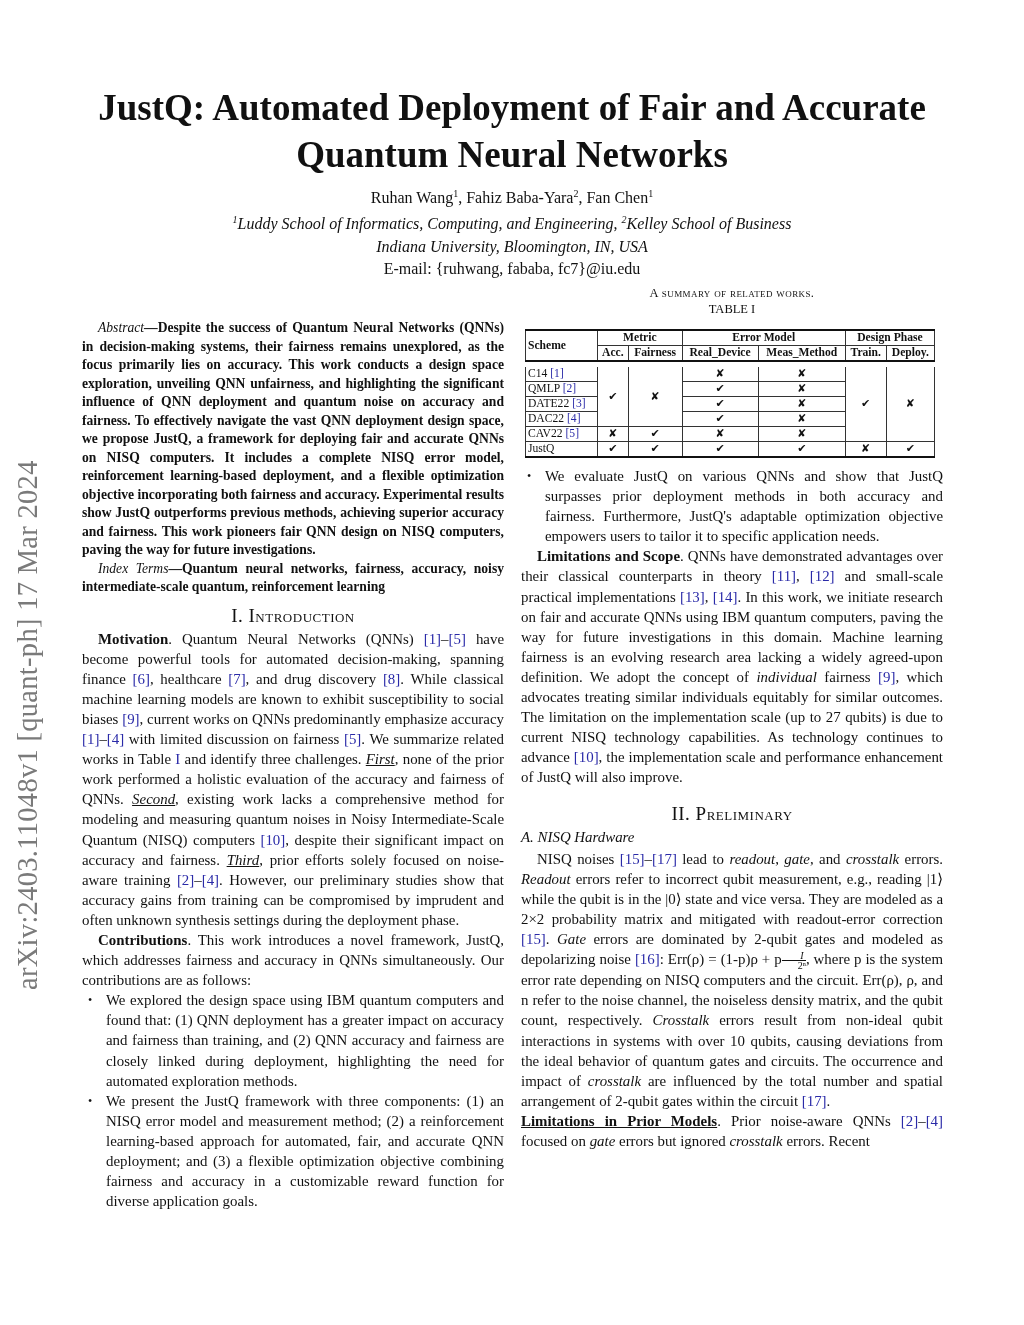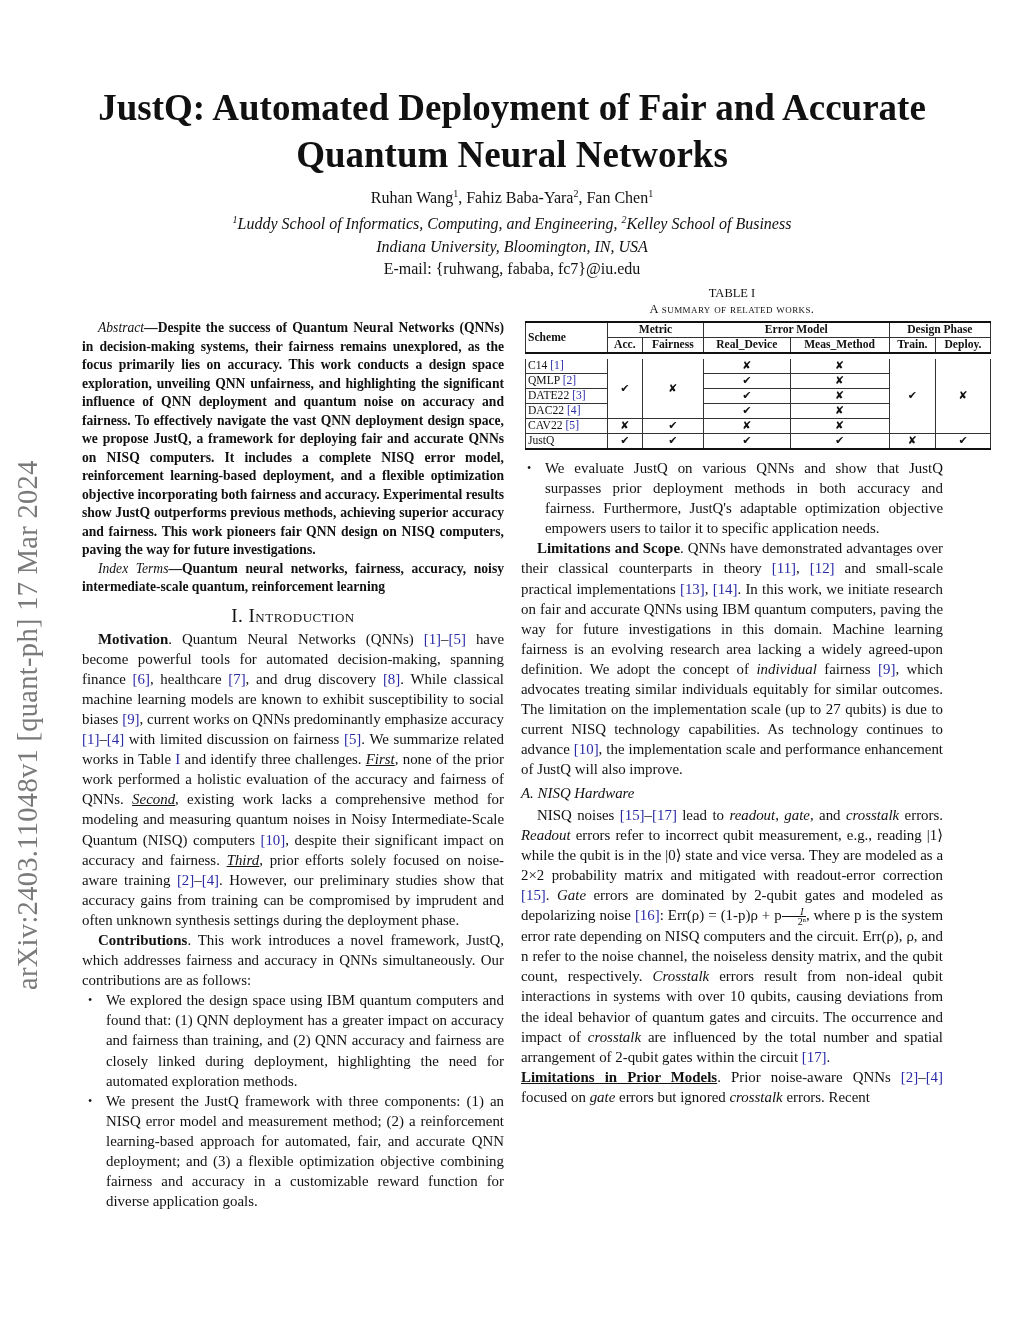--- a/index.html
+++ b/index.html
@@ -34,21 +34,21 @@
   .sc { font-variant: small-caps; }
   .subsec { font-style: italic; margin: 3px 0 2px 0; }
   ul.bullets { margin: 0; padding-left: 24px; list-style: none; }
   ul.bullets li { position: relative; }
   ul.bullets li::before { content: "\2022"; position: absolute; left: -18px; font-size: 12px; }
   .u { text-decoration: underline; }
   
   .tbl-cap { text-align: center; font-size: 12.5px; line-height: 16px; }
   .tbl-cap .sc { letter-spacing: 0.4px; }
   table.rel {
-    border-collapse: collapse; width: 466px; margin: 4px 0 8px 4px; font-size: 11.6px; line-height: 14px;
+    border-collapse: collapse; width: 410px; margin: 12px 0 8px 4px; font-size: 11.6px; line-height: 14px;
     border-top: 2px solid #111; border-bottom: 2px solid #111;
   }
   table.rel th, table.rel td { border-left: 1px solid #333; border-right: 1px solid #333; padding: 0 2px; text-align: center; }
   table.rel th { font-weight: bold; }
   table.rel td.scheme { text-align: left; }
   table.rel thead tr:last-child th { border-bottom: 1px solid #333; }
   table.rel tr.sep td { height: 5px; padding: 0; border-top: 2px solid #111; }
   table.rel tr.sep td { border-left: none; border-right: none; }
   table.rel td.rb { border-bottom: 1px solid #333; }
   table.rel .hdr2 th { border-top: 1px solid #333; }
@@ -87,22 +87,22 @@
   <p class="indent"><b>Motivation</b><span>. Quantum Neural Networks (QNNs) </span><a class="cite">[1]</a><span>–</span><a class="cite">[5]</a><span> have become powerful tools for automated decision-making, spanning finance </span><a class="cite">[6]</a><span>, healthcare </span><a class="cite">[7]</a><span>, and drug discovery </span><a class="cite">[8]</a><span>. While classical machine learning models are known to exhibit susceptibility to social biases </span><a class="cite">[9]</a><span>, current works on QNNs predominantly emphasize accuracy </span><a class="cite">[1]</a><span>–</span><a class="cite">[4]</a><span> with limited discussion on fairness </span><a class="cite">[5]</a><span>. We summarize related works in Table </span><a class="cite">I</a><span> and identify three challenges. </span><i class="u">First</i><span>, none of the prior work performed a holistic evaluation of the accuracy and fairness of QNNs. </span><i class="u">Second</i><span>, existing work lacks a comprehensive method for modeling and measuring quantum noises in Noisy Intermediate-Scale Quantum (NISQ) computers </span><a class="cite">[10]</a><span>, despite their significant impact on accuracy and fairness. </span><i class="u">Third</i><span>, prior efforts solely focused on noise-aware training </span><a class="cite">[2]</a><span>–</span><a class="cite">[4]</a><span>. However, our preliminary studies show that accuracy gains from training can be compromised by imprudent and often unknown synthesis settings during the deployment phase.</span></p>
 
   <p class="indent"><b>Contributions</b><span>. This work introduces a novel framework, JustQ, which addresses fairness and accuracy in QNNs simultaneously. Our contributions are as follows:</span></p>
   <ul class="bullets">
     <li>We explored the design space using IBM quantum computers and found that: (1) QNN deployment has a greater impact on accuracy and fairness than training, and (2) QNN accuracy and fairness are closely linked during deployment, highlighting the need for automated exploration methods.</li>
     <li>We present the JustQ framework with three components: (1) an NISQ error model and measurement method; (2) a reinforcement learning-based approach for automated, fair, and accurate QNN deployment; and (3) a flexible optimization objective combining fairness and accuracy in a customizable reward function for diverse application goals.</li>
   </ul>
 </div>
 
 <div class="col col-right">
+  <div class="tbl-cap"><span class="sc">A summary of related works.</span></div>
   <div class="tbl-cap">TABLE I</div>
-  <div class="tbl-cap"><span class="sc">A summary of related works.</span></div>
   <table class="rel">
     <thead>
       <tr>
         <th rowspan="2" style="text-align:left">Scheme</th>
         <th colspan="2">Metric</th>
         <th colspan="2">Error Model</th>
         <th colspan="2">Design Phase</th>
       </tr>
       <tr class="hdr2">
         <th>Acc.</th>
@@ -159,18 +159,19 @@
       </tr>
     </tbody>
   </table>
 
   <ul class="bullets">
     <li>We evaluate JustQ on various QNNs and show that JustQ surpasses prior deployment methods in both accuracy and fairness. Furthermore, JustQ's adaptable optimization objective empowers users to tailor it to specific application needs.</li>
   </ul>
 
   <p class="indent"><b>Limitations and Scope</b><span>. QNNs have demonstrated advantages over their classical counterparts in theory </span><a class="cite">[11]</a><span>, </span><a class="cite">[12]</a><span> and small-scale practical implementations </span><a class="cite">[13]</a><span>, </span><a class="cite">[14]</a><span>. In this work, we initiate research on fair and accurate QNNs using IBM quantum computers, paving the way for future investigations in this domain. Machine learning fairness is an evolving research area lacking a widely agreed-upon definition. We adopt the concept of </span><i>individual</i><span> fairness </span><a class="cite">[9]</a><span>, which advocates treating similar individuals equitably for similar outcomes. The limitation on the implementation scale (up to 27 qubits) is due to current NISQ technology capabilities. As technology continues to advance </span><a class="cite">[10]</a><span>, the implementation scale and performance enhancement of JustQ will also improve.</span></p>
 
+  <div class="section-title" style="margin-top:16px"><span>II. </span><span class="sc">Preliminary</span></div>
   <div class="subsec">A. NISQ Hardware</div>
 
   <p class="indent"><span>NISQ noises </span><a class="cite">[15]</a><span>–</span><a class="cite">[17]</a><span> lead to </span><i>readout</i><span>, </span><i>gate</i><span>, and </span><i>crosstalk</i><span> errors. </span><i>Readout</i><span> errors refer to incorrect qubit measurement, e.g., reading |1⟩ while the qubit is in the |0⟩ state and vice versa. They are modeled as a 2×2 probability matrix and mitigated with readout-error correction </span><a class="cite">[15]</a><span>. </span><i>Gate</i><span> errors are dominated by 2-qubit gates and modeled as depolarizing noise </span><a class="cite">[16]</a><span>: Err(ρ) = (1-p)ρ + p</span><span class="frac"><span class="num">I</span><span>2ⁿ</span></span><span>, where p is the system error rate depending on NISQ computers and the circuit. Err(ρ), ρ, and n refer to the noise channel, the noiseless density matrix, and the qubit count, respectively. </span><i>Crosstalk</i><span> errors result from non-ideal qubit interactions in systems with over 10 qubits, causing deviations from the ideal behavior of quantum gates and circuits. The occurrence and impact of </span><i>crosstalk</i><span> are influenced by the total number and spatial arrangement of 2-qubit gates within the circuit </span><a class="cite">[17]</a><span>.</span></p>
 
   <p><b class="u">Limitations in Prior Models</b><span>. Prior noise-aware QNNs </span><a class="cite">[2]</a><span>–</span><a class="cite">[4]</a><span> focused on </span><i>gate</i><span> errors but ignored </span><i>crosstalk</i><span> errors. Recent</span></p>
 </div>
 
 </body></html>

